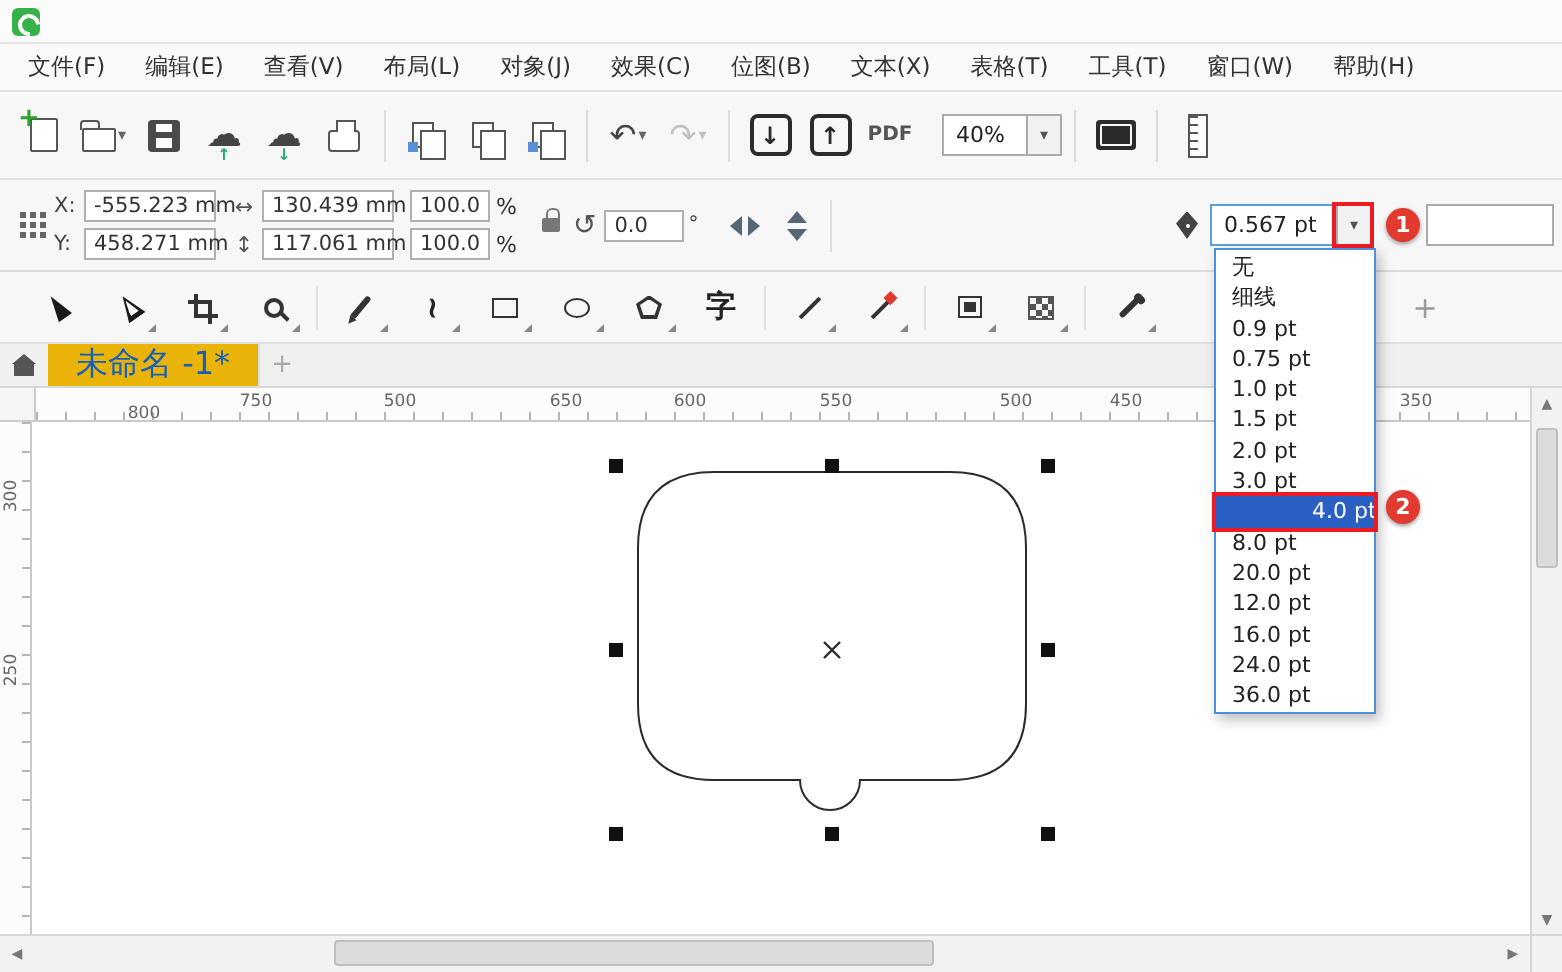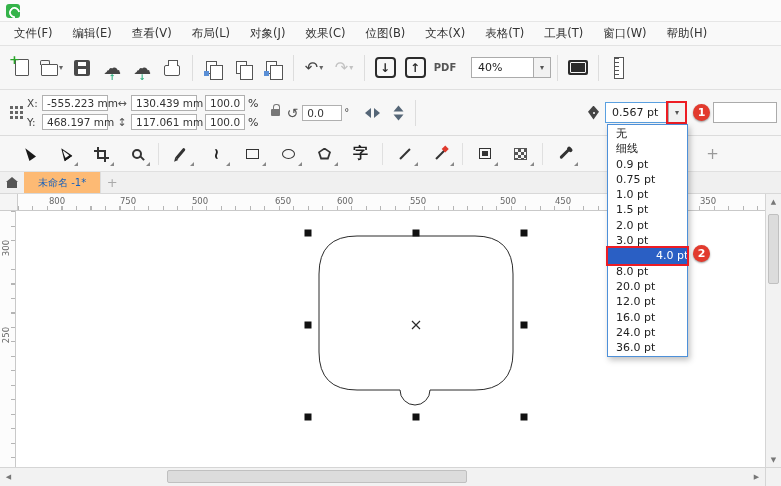--- a/index.html
+++ b/index.html
@@ -106,21 +106,21 @@
      background-size:6px 6px; background-position:0 0,3px 3px; }
   .i-dropper { width:3px; height:12px; background:#333; border-radius:0 0 1.5px 1.5px; transform:rotate(45deg); position:relative; }
   .i-dropper::before { content:""; position:absolute; top:-3px; left:-1.5px; width:6px; height:4px; background:#333; border-radius:2px; }
   .tool-plus { margin-left:auto; margin-right:52px; color:#9a9a9a; font-size:15px; }
 
   
   .tab-bar { position:absolute; top:172px; left:0; right:0; height:22px; background:#f0f0f0; border-bottom:1px solid #d8d8d8; display:flex; align-items:stretch; }
   .home-btn { width:24px; display:flex; align-items:center; justify-content:center; }
   .i-home { width:10px; height:6px; background:#555; position:relative; margin-top:4px; }
   .i-home::before { content:""; position:absolute; top:-5px; left:-1px; border-left:6px solid transparent; border-right:6px solid transparent; border-bottom:5px solid #555; }
-  .doc-tab { background:#fdba74; display:flex; align-items:center; padding:0 14px; color:#1560bd; border-right:1px solid #ddd; font-size:10px; }
+  .doc-tab { background:#eab308; display:flex; align-items:center; padding:0 14px; color:#1560bd; border-right:1px solid #ddd; font-size:16px; }
   .tab-plus { width:22px; display:flex; align-items:center; justify-content:center; color:#aaa; font-size:13px; }
 
   
   .ruler-corner { position:absolute; top:194px; left:0; width:18px; height:17px; background:#f5f5f5; border-right:1px solid #ccc; border-bottom:1px solid #ccc; }
   .h-ruler { position:absolute; top:194px; left:18px; right:16px; height:17px; background:#fcfcfc; border-bottom:1px solid #c9c9c9; overflow:hidden;
      background-image:repeating-linear-gradient(90deg,#b5b5b5 0 1px,transparent 1px 14.5px);
      background-size:100% 4px; background-position:0 100%; background-repeat:no-repeat; }
   .h-ruler .num { position:absolute; top:2px; width:18px; text-align:center; font-size:8.5px; color:#666; }
   .v-ruler { position:absolute; top:211px; left:0; width:16px; bottom:19px; background:#fcfcfc; border-right:1px solid #c9c9c9; overflow:hidden;
      background-image:repeating-linear-gradient(180deg,#b5b5b5 0 1px,transparent 1px 14.5px);
@@ -219,21 +219,21 @@
     <span class="sep"></span>
     <span class="tbtn">
         <span class="i-boxarrow">↓</span>
       </span>
     <span class="tbtn">
         <span class="i-boxarrow">↑</span>
       </span>
     <span class="tbtn">
         <span class="i-pdf">PDF</span>
       </span>
-    <span class="combo" style="margin-left:10px;width:80px;">
+    <span class="combo" style="margin-left:10px;width:60px;">
       <span class="val" style="flex:1;">40%</span>
       <span class="arrow-btn">▾</span>
     </span>
     <span class="sep"></span>
     <span class="tbtn">
         <span class="i-fullscreen"></span>
       </span>
     <span class="sep"></span>
     <span class="tbtn">
         <span class="i-rulericon"></span>
@@ -242,21 +242,21 @@
 
   <div class="prop-bar">
     <span class="grid-icon"></span>
     <span class="stack">
       <span class="frow">
         <span class="flabel">X:</span>
         <span class="field w64">-555.223 mm</span>
       </span>
       <span class="frow">
         <span class="flabel">Y:</span>
-        <span class="field w64">468.197 mm</span>
+        <span class="field w64">458.271 mm</span>
       </span>
     </span>
     <span class="stack">
       <span class="frow">
         <span class="dimicon">↔</span>
         <span class="field w64">130.439 mm</span>
       </span>
       <span class="frow">
         <span class="dimicon">↕</span>
         <span class="field w64">117.061 mm</span>
@@ -350,21 +350,21 @@
   <div class="tab-bar">
     <span class="home-btn">
         <span class="i-home"></span>
       </span>
     <span class="doc-tab">未命名 -1*</span>
     <span class="tab-plus">+</span>
   </div>
 
   <div class="ruler-corner"></div>
   <div class="h-ruler">
-    <span class="num" style="left:30px;">800</span>
+    <span class="num" style="left:45px;margin-top:6px;">800</span>
     <span class="num" style="left:101px;">750</span>
     <span class="num" style="left:173px;">500</span>
     <span class="num" style="left:246px;margin-left:10px;">650</span>
     <span class="num" style="left:318px;">600</span>
     <span class="num" style="left:391px;">550</span>
     <span class="num" style="left:481px;">500</span>
     <span class="num" style="left:536px;">450</span>
     <span class="num" style="left:608px;">400</span>
     <span class="num" style="left:681px;">350</span>
   </div>

